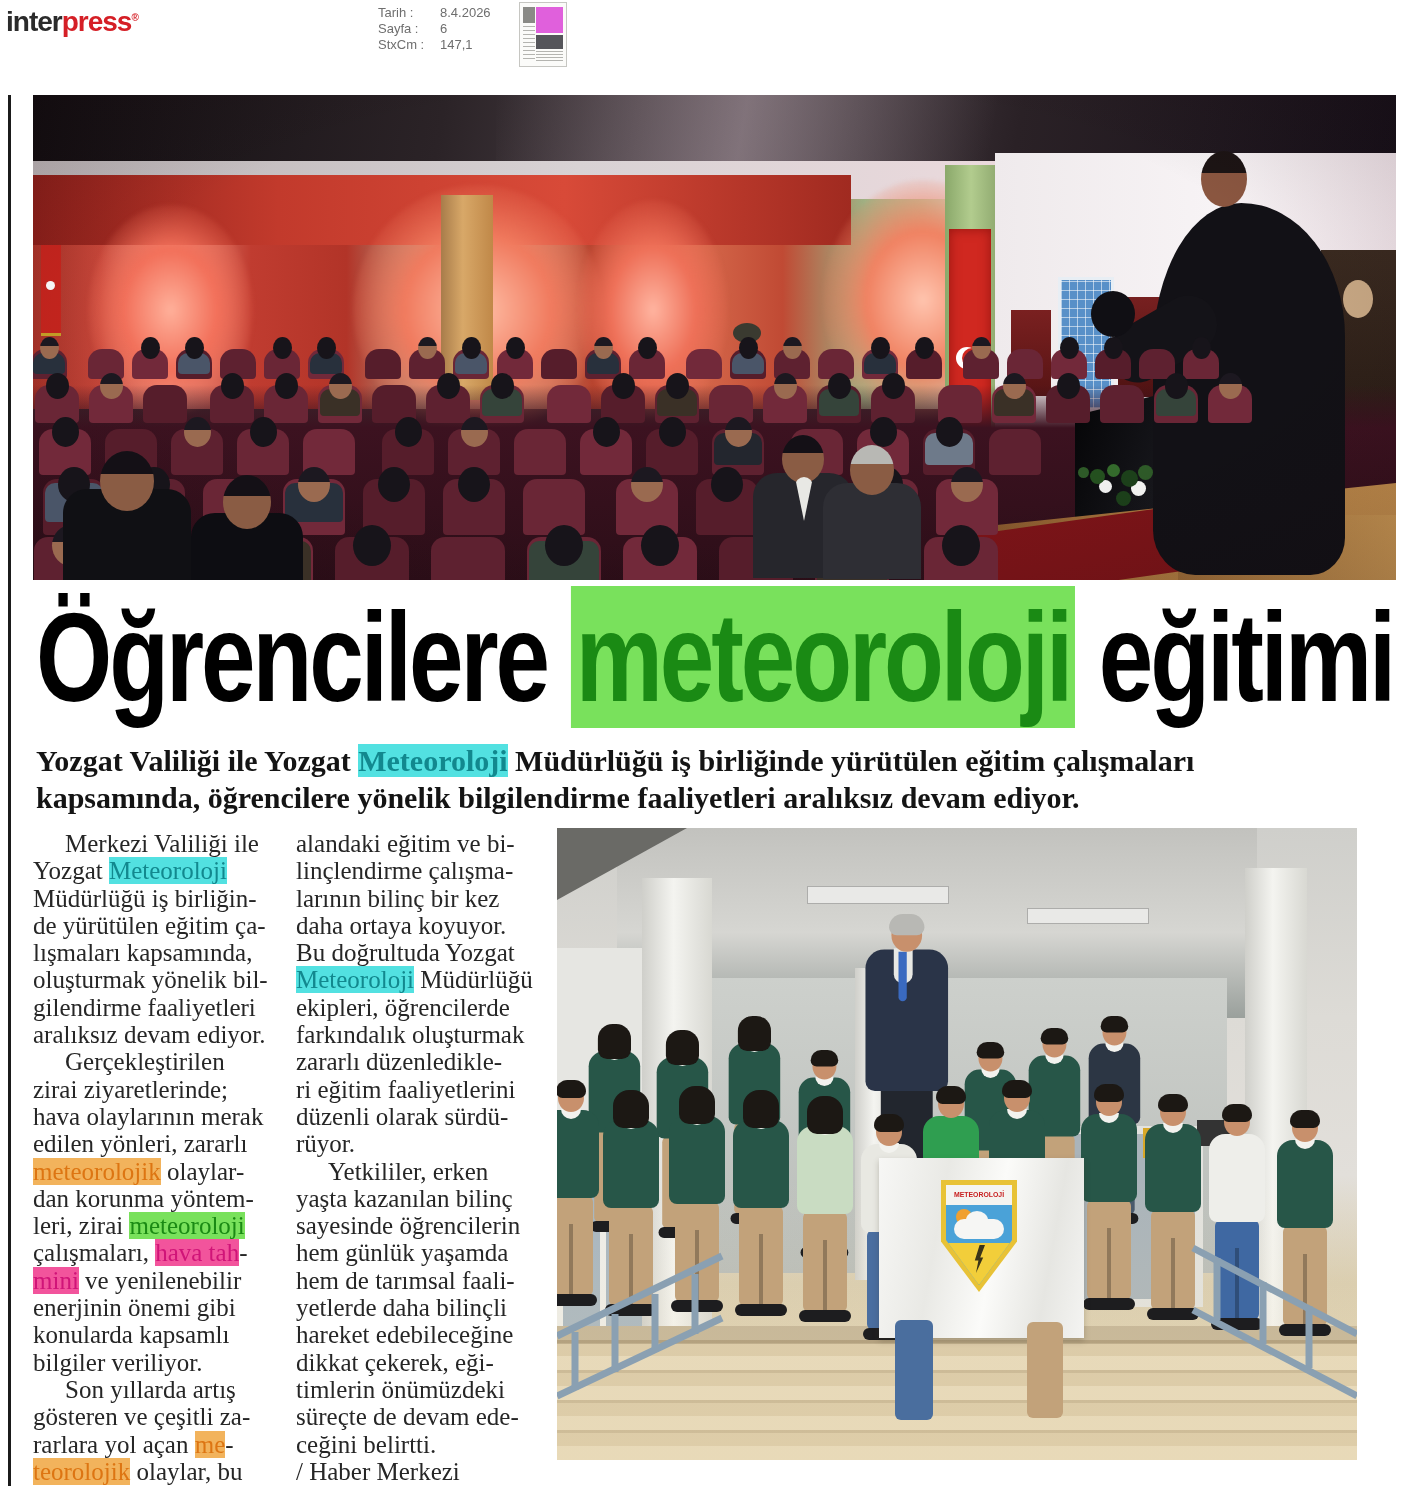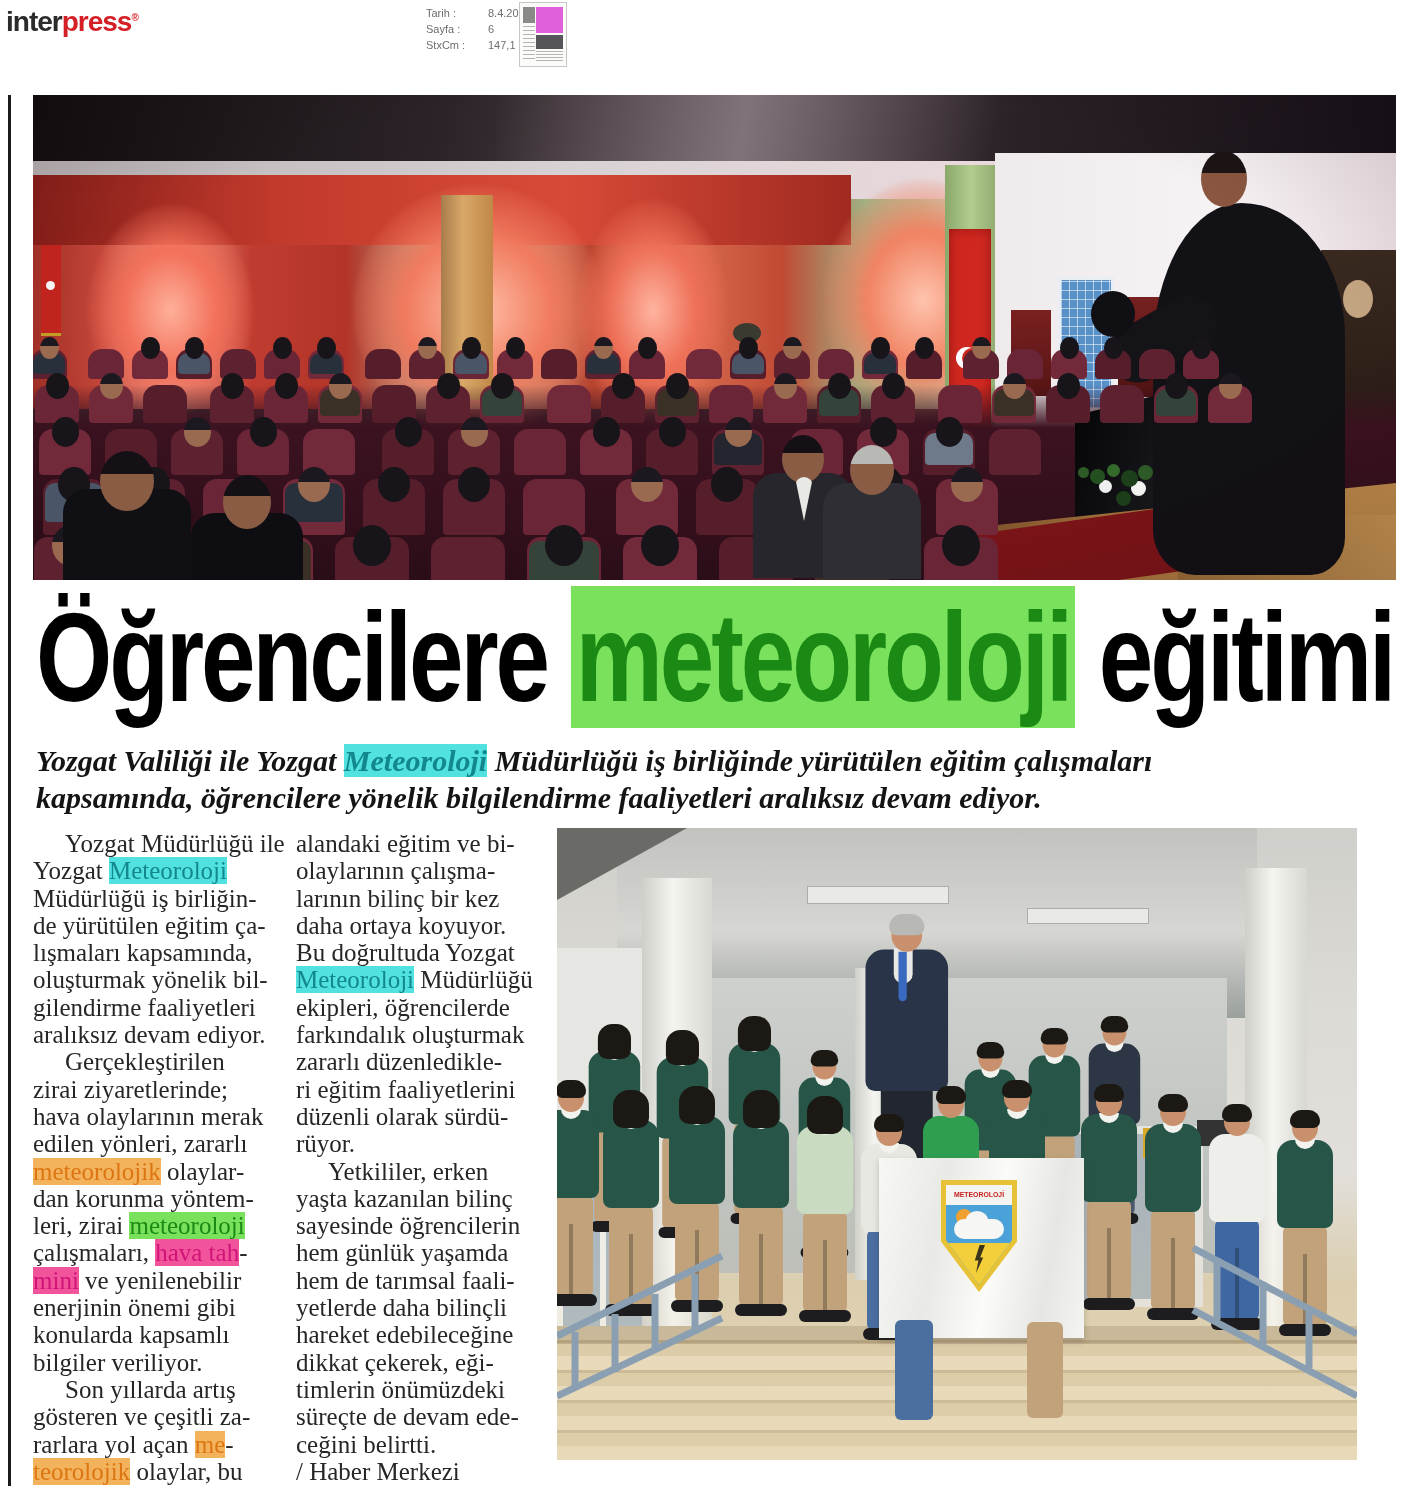--- a/index.html
+++ b/index.html
@@ -7,21 +7,21 @@
         font-family:"Liberation Sans",sans-serif;}
 
   
   .clip-header{position:absolute;left:0;top:0;width:1189px;height:92px;}
   .logo{position:absolute;left:6px;top:6px;font-weight:bold;font-size:28px;letter-spacing:-1px;color:#2b2b2b;}
   .logo .logo-press{color:var(--brand-red,#d51f26);}
   .logo .logo-reg{color:var(--brand-red,#d51f26);font-size:10px;vertical-align:super;font-weight:bold;}
   .source{position:absolute;left:156px;top:5px;color:#777;}
   .source-name{font-size:15px;font-weight:bold;color:#1a1a1a;line-height:17px;}
   .source-line{font-size:13px;line-height:15.5px;color:#7c7c7c;}
-  .meta{position:absolute;left:378px;top:5px;font-size:11px;color:#6e6e6e;margin-left:48px;}
+  .meta{position:absolute;left:378px;top:5px;font-size:13px;color:#6e6e6e;}
   .meta-row{display:flex;line-height:16px;}
   .meta-label{width:62px;}
   .meta-value{}
   .thumb{position:absolute;left:519px;top:2px;width:46px;height:63px;background:#fbfbf9;border:1px solid #c6c6c2;}
   .t-photo{position:absolute;left:3px;top:4px;width:12px;height:16px;background:#8a8a86;}
   .t-lines-l{position:absolute;left:3px;top:23px;width:12px;height:36px;
      background:repeating-linear-gradient(180deg,#b4b4b0 0 1px,transparent 1px 4px);}
   .t-mag{position:absolute;left:16px;top:4px;width:27px;height:26px;background:#e060dc;}
   .t-photo2{position:absolute;left:16px;top:32px;width:27px;height:14px;background:#55555a;}
   .t-lines-r{position:absolute;left:16px;top:48px;width:27px;height:12px;
@@ -114,21 +114,21 @@
 
   
   .headline{position:absolute;left:36px;top:578px;width:1357px;height:162px;margin:0;overflow:visible;}
   #headline-text{display:inline-block;white-space:nowrap;font-family:"Liberation Sans",sans-serif;
      font-weight:bold;font-size:127px;line-height:158px;letter-spacing:-4px;color:#000;}
   #headline-text .hl-green{padding:0 6px;}
 
   
   .standfirst{position:absolute;left:36px;top:742px;width:1352px;}
   .sf-line{display:block;white-space:nowrap;font-family:"Liberation Serif","DejaVu Serif",serif;
-     font-weight:bold;font-style:italic;font-size:30px;line-height:37px;color:#141414;}
+     font-weight:bold;font-size:30px;line-height:37px;color:#141414;}
 
   
   .col{position:absolute;top:830px;width:254px;}
   #col-0{left:33px;}
   #col-1{left:296px;}
   .bodyline{white-space:nowrap;height:27.3px;line-height:27.3px;font-size:25px;color:#262626;
      font-family:"Liberation Serif","DejaVu Serif",serif;}
   .bodyline.indent{padding-left:32px;}
   .hl-cyan{background:var(--hl-cyan-bg,#52e1e1);color:var(--hl-cyan-text,#12888e);}
   .hl-green{background:var(--hl-green-bg,#79e15c);color:var(--hl-green-text,#1a8a14);}
@@ -443,21 +443,21 @@
   </figure>
 
   <h1 class="headline"><span id="headline-text" style="transform-origin: left bottom; transform: scaleX(0.7719);"><span>Öğrencilere </span><span class="hl-green">meteoroloji</span><span> eğitimi</span></span></h1>
 
   <div class="standfirst" id="standfirst">
       <div class="sf-line fit-shrink"><span>Yozgat Valiliği ile Yozgat </span><span class="hl-cyan">Meteoroloji</span><span> Müdürlüğü iş birliğinde yürütülen eğitim çalışmaları</span></div>
       <div class="sf-line fit-shrink"><span>kapsamında, öğrencilere yönelik bilgilendirme faaliyetleri aralıksız devam ediyor.</span></div>
     </div>
 
   <div class="col" id="col-0">
-      <div class="bodyline fit-shrink indent"><span>Yozgat Müdürlüğü ile</span></div>
+      <div class="bodyline fit-shrink indent"><span>Merkezi Valiliği ile</span></div>
       <div class="bodyline fit-shrink"><span>Yozgat </span><span class="hl-cyan">Meteoroloji</span></div>
       <div class="bodyline fit-shrink"><span>Müdürlüğü iş birliğin-</span></div>
       <div class="bodyline fit-shrink"><span>de yürütülen eğitim ça-</span></div>
       <div class="bodyline fit-shrink"><span>lışmaları kapsamında,</span></div>
       <div class="bodyline fit-shrink"><span>oluşturmak yönelik bil-</span></div>
       <div class="bodyline fit-shrink"><span>gilendirme faaliyetleri</span></div>
       <div class="bodyline fit-shrink"><span>aralıksız devam ediyor.</span></div>
       <div class="bodyline fit-shrink indent"><span>Gerçekleştirilen</span></div>
       <div class="bodyline fit-shrink"><span>zirai ziyaretlerinde;</span></div>
       <div class="bodyline fit-shrink"><span>hava olaylarının merak</span></div>
@@ -470,21 +470,21 @@
       <div class="bodyline fit-shrink"><span>enerjinin önemi gibi</span></div>
       <div class="bodyline fit-shrink"><span>konularda kapsamlı</span></div>
       <div class="bodyline fit-shrink"><span>bilgiler veriliyor.</span></div>
       <div class="bodyline fit-shrink indent"><span>Son yıllarda artış</span></div>
       <div class="bodyline fit-shrink"><span>gösteren ve çeşitli za-</span></div>
       <div class="bodyline fit-shrink"><span>rarlara yol açan </span><span class="hl-orange">me</span><span>-</span></div>
       <div class="bodyline fit-shrink"><span class="hl-orange">teorolojik</span><span> olaylar, bu</span></div>
     </div>
   <div class="col" id="col-1">
       <div class="bodyline fit-shrink"><span>alandaki eğitim ve bi-</span></div>
-      <div class="bodyline fit-shrink"><span>olaylarının çalışma-</span></div>
+      <div class="bodyline fit-shrink"><span>linçlendirme çalışma-</span></div>
       <div class="bodyline fit-shrink"><span>larının bilinç bir kez</span></div>
       <div class="bodyline fit-shrink"><span>daha ortaya koyuyor.</span></div>
       <div class="bodyline fit-shrink"><span>Bu doğrultuda Yozgat</span></div>
       <div class="bodyline fit-shrink"><span class="hl-cyan">Meteoroloji</span><span> Müdürlüğü</span></div>
       <div class="bodyline fit-shrink"><span>ekipleri, öğrencilerde</span></div>
       <div class="bodyline fit-shrink"><span>farkındalık oluşturmak</span></div>
       <div class="bodyline fit-shrink"><span>zararlı düzenledikle-</span></div>
       <div class="bodyline fit-shrink"><span>ri eğitim faaliyetlerini</span></div>
       <div class="bodyline fit-shrink"><span>düzenli olarak sürdü-</span></div>
       <div class="bodyline fit-shrink"><span>rüyor.</span></div>

